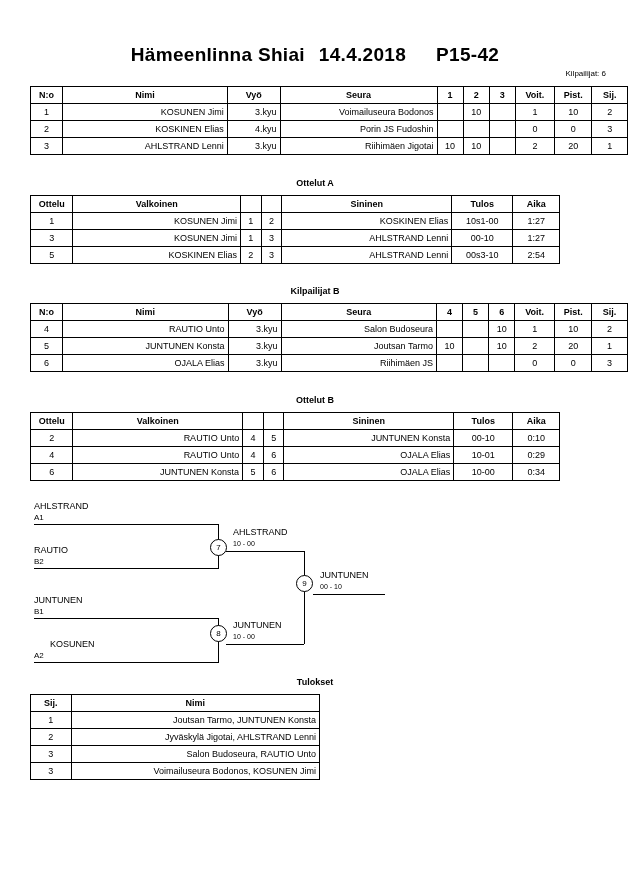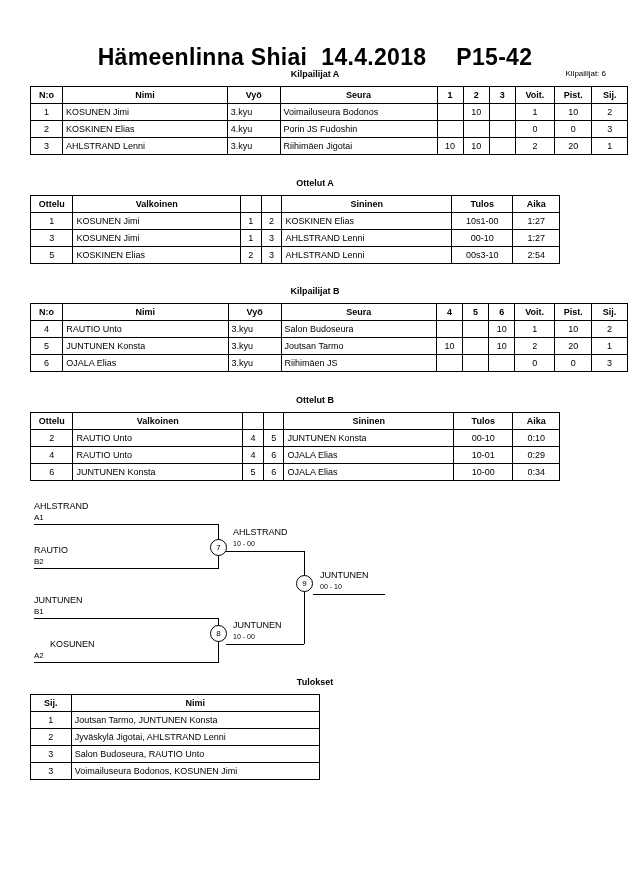--- a/index.html
+++ b/index.html
@@ -22,21 +22,21 @@
     height: 891px;
   }
 
   
   .doc-title {
     position: absolute;
     top: 44px;
     left: 0;
     width: 630px;
     text-align: center;
-    font-size: 23px;
+    font-size: 19px;
     font-weight: bold;
     letter-spacing: 0.3px;
   }
   .doc-title .sp1 { display:inline-block; width: 14px; }
   .doc-title .sp2 { display:inline-block; width: 30px; }
   .competitor-count {
     position: absolute;
     top: 69px;
     right: 24px;
     font-size: 8px;
@@ -67,21 +67,21 @@
     line-height: 16px;
     white-space: nowrap;
     overflow: hidden;
     font-weight: normal;
   }
   table.grid th {
     font-weight: bold;
     text-align: center;
   }
   .c { text-align: center; }
-  .l { text-align: left; }
+  .l { text-align: right; }
 
   
   .tbl-comp { left: 30px; width: 598px; }
   .tbl-comp .col-no    { width: 26px; }
   .tbl-comp .col-nimi  { width: 165px; }
   .tbl-comp .col-vyo   { width: 48px; }
   .tbl-comp .col-seura { width: 155px; }
   .tbl-comp .col-m     { width: 20px; }
   .tbl-comp .col-voit  { width: 34px; }
   .tbl-comp .col-pist  { width: 31px; }
@@ -148,21 +148,20 @@
 </head>
 <body>
 
 <div class="page">
 
   <div class="doc-title">
     <span>Hämeenlinna Shiai</span><span class="sp1"></span><span>14.4.2018</span><span class="sp2"></span><span>P15-42</span>
   </div>
   <div class="competitor-count">Kilpailijat: 6</div>
 
-  <div class="caption" style="top:69px;">Kilpailijat A</div>
   <table class="grid tbl-comp" style="top:86px;">
     <thead>
       <tr>
         <th class="col-no l">N:o</th>
         <th class="col-nimi">Nimi</th>
         <th class="col-vyo l">Vyö</th>
         <th class="col-seura">Seura</th>
         <th class="col-m">1</th>
         <th class="col-m">2</th>
         <th class="col-m">3</th>

